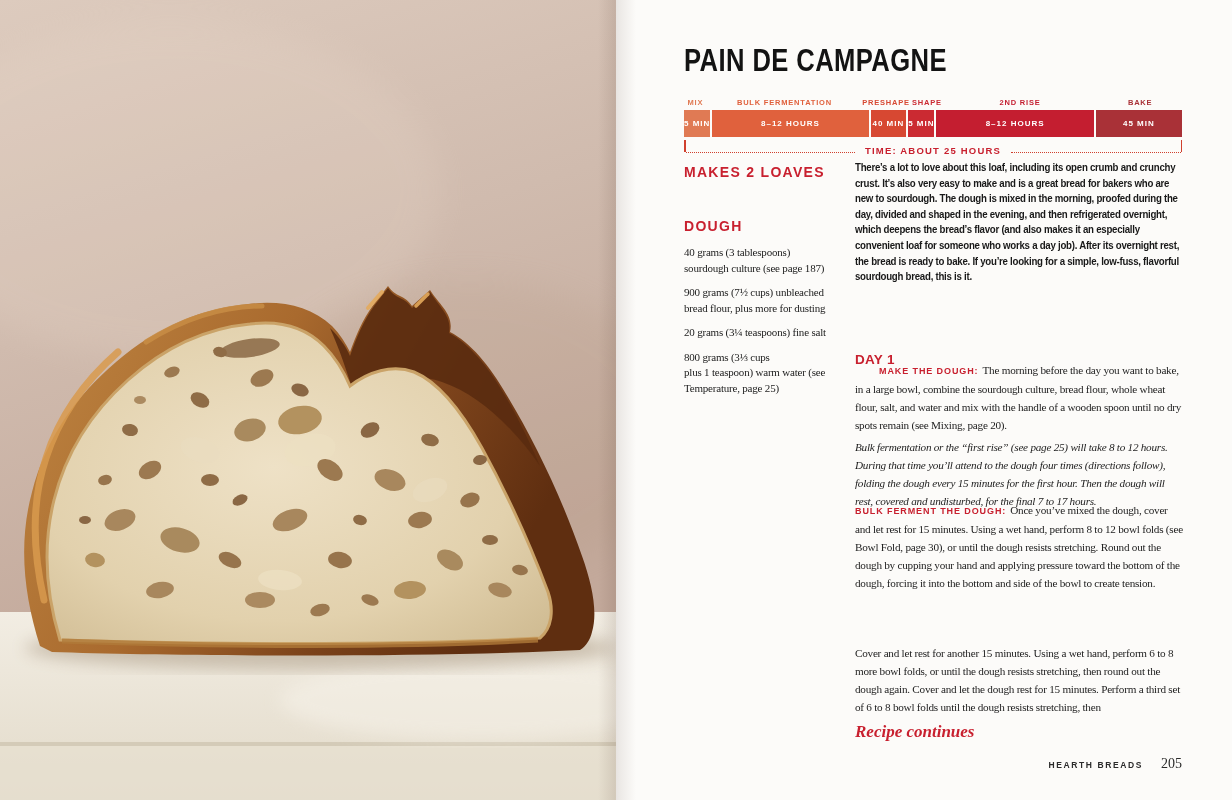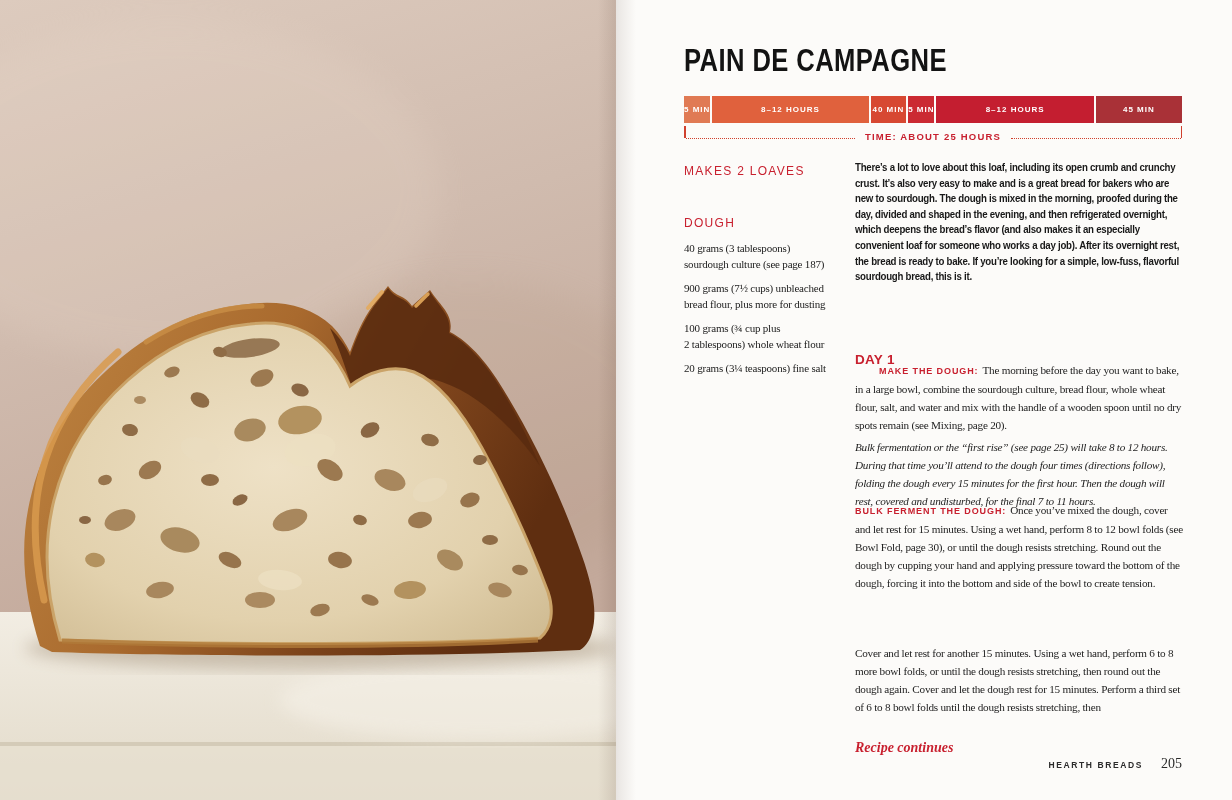--- a/index.html
+++ b/index.html
@@ -34,22 +34,22 @@
   .tl-total { display:flex; align-items:flex-start; height:22px; margin-top:3px; }
   .tick { width:1.5px; height:12px; }
   .dots { flex:1 1 auto; height:13px; border-bottom:1.5px dotted currentColor; }
   .tl-total-text {
     margin-top:5px; padding:0 10px; font-family:"Liberation Sans", sans-serif;
     font-weight:bold; font-size:9.5px; letter-spacing:1.2px; white-space:nowrap;
   }
   
   .ingcol { position:absolute; left:68px; top:164px; width:176px; }
   .smallcap-red {
-    font-family:"Liberation Sans", sans-serif; font-weight:normal;
-    font-size:12px; letter-spacing:1.3px;
+    font-family:"Liberation Sans", sans-serif; font-weight:bold;
+    font-size:14px; letter-spacing:1.3px;
   }
   .ing-head { margin-top:38px; }
   .ing { white-space:pre-line; font-size:11px; line-height:15.5px; letter-spacing:-.2px; margin-top:9px; color:#222; }
   .ing:first-of-type { margin-top:11px; }
   
   .main { position:absolute; left:239px; top:0; width:330px; }
   .block { position:absolute; left:0; width:330px; }
   .intro {
     top:160px; width:373px; transform:scaleX(.88); transform-origin:left top;
     font-family:"Liberation Sans", sans-serif; font-weight:bold;
@@ -58,21 +58,21 @@
   .day-head { top:352px; font-family:"Liberation Sans", sans-serif; font-weight:bold; font-size:13.5px; letter-spacing:.3px; }
   .serifp { font-size:11.2px; line-height:18px; letter-spacing:-.25px; color:#222; }
   .p-make { top:361px; }
   .p-note { top:438px; font-style:italic; color:#1d1d1d; }
   .p-bulk { top:501px; }
   .p-cover { top:644px; }
   .runin {
     font-family:"Liberation Sans", sans-serif; font-weight:bold;
     font-size:9px; letter-spacing:.9px; margin-right:4px;
   }
-  .continues { top:740px; font-style:italic; font-weight:bold; font-size:14px; }
+  .continues { top:722px; font-style:italic; font-weight:bold; font-size:17px; }
   .footer { position:absolute; right:50px; top:756px; display:flex; align-items:baseline; gap:18px; }
   .chapter { font-family:"Liberation Sans", sans-serif; font-weight:bold; font-size:8.5px; letter-spacing:1.6px; color:#2b2b2b; }
   .folio { font-size:14px; color:#2b2b2b; }
 </style>
 </head>
 <body>
 
 <div class="spread">
 
   <div class="photo" role="img" aria-label="Cut pain de campagne half-loaf with dark crackled crust and open airy crumb, standing upright on a white marble surface against a warm plaster background">
@@ -178,20 +178,28 @@
     </svg>
   </div>
 
   <div class="gutter"></div>
 
   <div class="page">
 
     <h1 class="title">PAIN DE CAMPAGNE</h1>
 
     <div class="tl">
+      <div class="tl-row tl-labels">
+        <span class="tl-cell c1" style="color: rgb(224, 122, 84);">MIX</span>
+        <span class="tl-cell c2" style="color: rgb(224, 97, 61);">BULK FERMENTATION</span>
+        <span class="tl-cell c3" style="color: rgb(215, 72, 50);">PRESHAPE</span>
+        <span class="tl-cell c4" style="color: rgb(203, 42, 50);">SHAPE</span>
+        <span class="tl-cell c5" style="color: rgb(196, 30, 48);">2ND RISE</span>
+        <span class="tl-cell c6" style="color: rgb(169, 49, 55);">BAKE</span>
+      </div>
       <div class="tl-row tl-bars">
         <div class="tl-cell c1" style="background-color: rgb(224, 122, 84);">5 MIN</div>
         <div class="tl-cell c2" style="background-color: rgb(224, 97, 61);">8–12 HOURS</div>
         <div class="tl-cell c3" style="background-color: rgb(215, 72, 50);">40 MIN</div>
         <div class="tl-cell c4" style="background-color: rgb(203, 42, 50);">5 MIN</div>
         <div class="tl-cell c5" style="background-color: rgb(196, 30, 48);">8–12 HOURS</div>
         <div class="tl-cell c6" style="background-color: rgb(169, 49, 55);">45 MIN</div>
       </div>
       <div class="tl-total">
         <span class="tick" style="background-color: rgb(208, 64, 46);"></span>
@@ -202,33 +210,34 @@
       </div>
     </div>
 
     <div class="ingcol">
       <div class="smallcap-red" style="color: rgb(200, 32, 47);">MAKES 2 LOAVES</div>
       <div class="smallcap-red ing-head" style="color: rgb(200, 32, 47);">DOUGH</div>
       <p class="ing">40 grams (3 tablespoons)
 sourdough culture (see page 187)</p>
       <p class="ing">900 grams (7½ cups) unbleached
 bread flour, plus more for dusting</p>
-      <p class="ing">100 grams (¾ cup plus
-2 tablespoons) whole wheat flour</p>
       <p class="ing">20 grams (3¼ teaspoons) fine salt</p>
+      <p class="ing">800 grams (3⅓ cups
+plus 1 teaspoon) warm water (see
+Temperature, page 25)</p>
     </div>
 
     <div class="main">
       <p class="block intro">There’s a lot to love about this loaf, including its open crumb and crunchy crust. It’s also very easy to make and is a great bread for bakers who are new to sourdough. The dough is mixed in the morning, proofed during the day, divided and shaped in the evening, and then refrigerated overnight, which deepens the bread’s flavor (and also makes it an especially convenient loaf for someone who works a day job). After its overnight rest, the bread is ready to bake. If you’re looking for a simple, low-fuss, flavorful sourdough bread, this is it.</p>
 
       <h2 class="block day-head" style="color: rgb(200, 32, 47);">DAY 1</h2>
 
       <p class="block serifp p-make"><span class="runin" style="color: rgb(200, 32, 47); padding-left: 24px;">MAKE THE DOUGH:</span><span>The morning before the day you want to bake, in a large bowl, combine the sourdough culture, bread flour, whole wheat flour, salt, and water and mix with the handle of a wooden spoon until no dry spots remain (see Mixing, page 20).</span></p>
 
-      <p class="block serifp p-note">Bulk fermentation or the “first rise” (see page 25) will take 8 to 12 hours. During that time you’ll attend to the dough four times (directions follow), folding the dough every 15 minutes for the first hour. Then the dough will rest, covered and undisturbed, for the final 7 to 11 hours.</p>
+      <p class="block serifp p-note">Bulk fermentation or the “first rise” (see page 25) will take 8 to 12 hours. During that time you’ll attend to the dough four times (directions follow), folding the dough every 15 minutes for the first hour. Then the dough will rest, covered and undisturbed, for the final 7 to 17 hours.</p>
 
       <p class="block serifp p-bulk"><span class="runin" style="color: rgb(200, 32, 47);">BULK FERMENT THE DOUGH:</span><span>Once you’ve mixed the dough, cover and let rest for 15 minutes. Using a wet hand, perform 8 to 12 bowl folds (see Bowl Fold, page 30), or until the dough resists stretching. Round out the dough by cupping your hand and applying pressure toward the bottom of the dough, forcing it into the bottom and side of the bowl to create tension.</span></p>
 
       <p class="block serifp p-cover">Cover and let rest for another 15 minutes. Using a wet hand, perform 6 to 8 more bowl folds, or until the dough resists stretching, then round out the dough again. Cover and let the dough rest for 15 minutes. Perform a third set of 6 to 8 bowl folds until the dough resists stretching, then</p>
 
       <p class="block continues" style="color: rgb(200, 32, 47);">Recipe continues</p>
     </div>
 
     <div class="footer">
       <span class="chapter">HEARTH BREADS</span>

